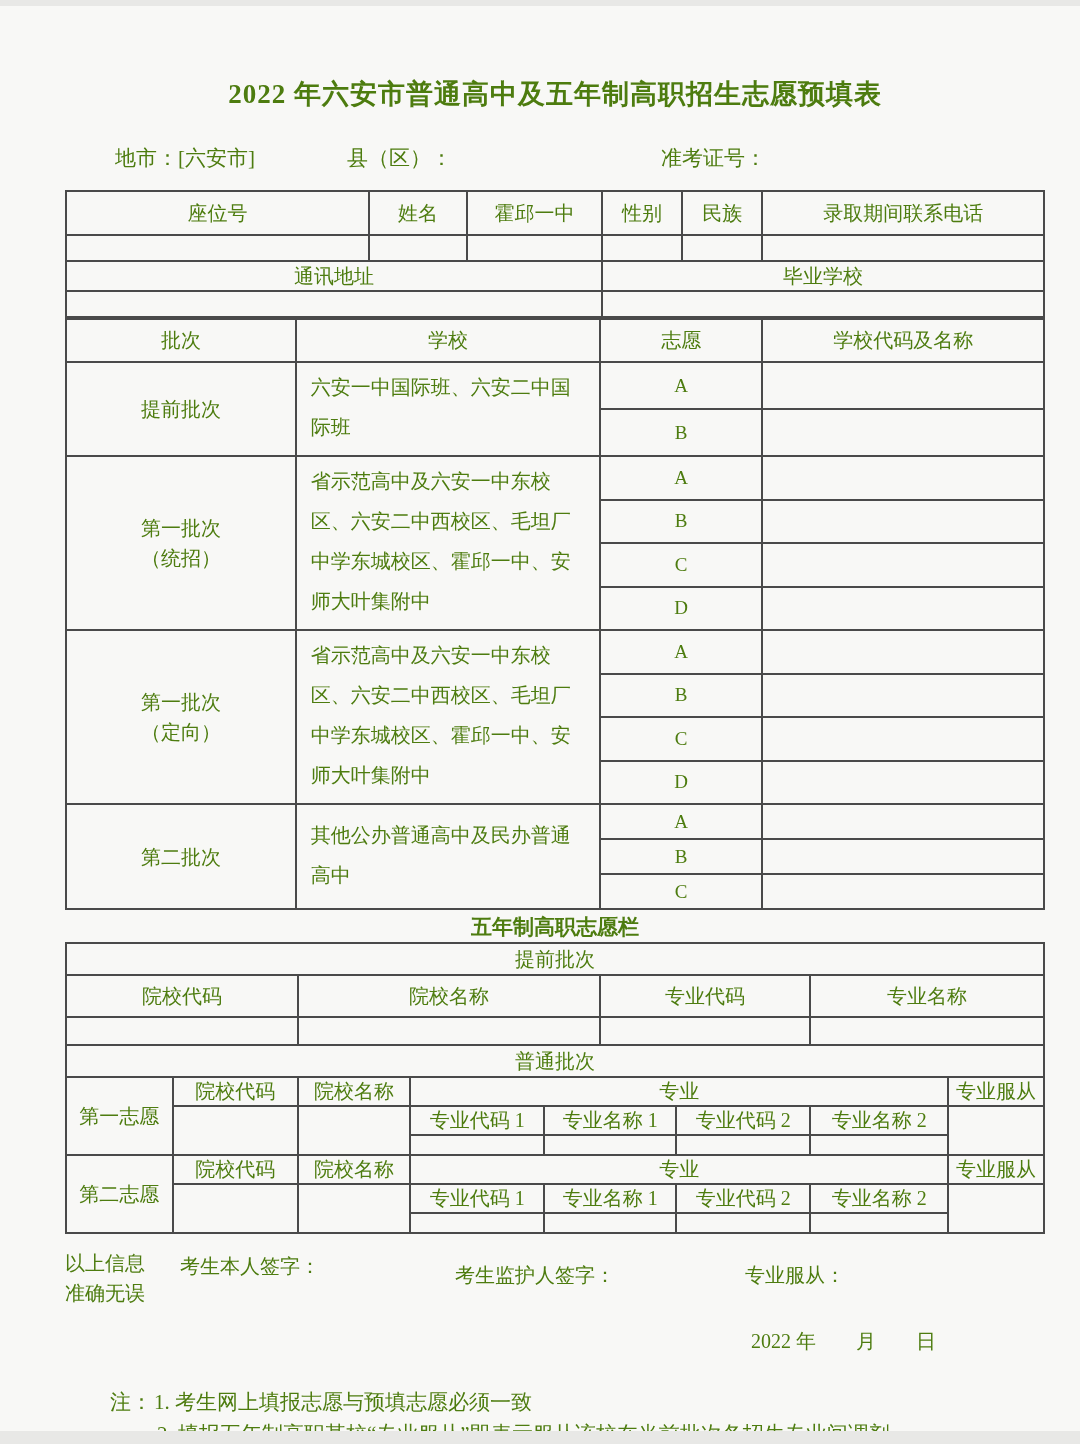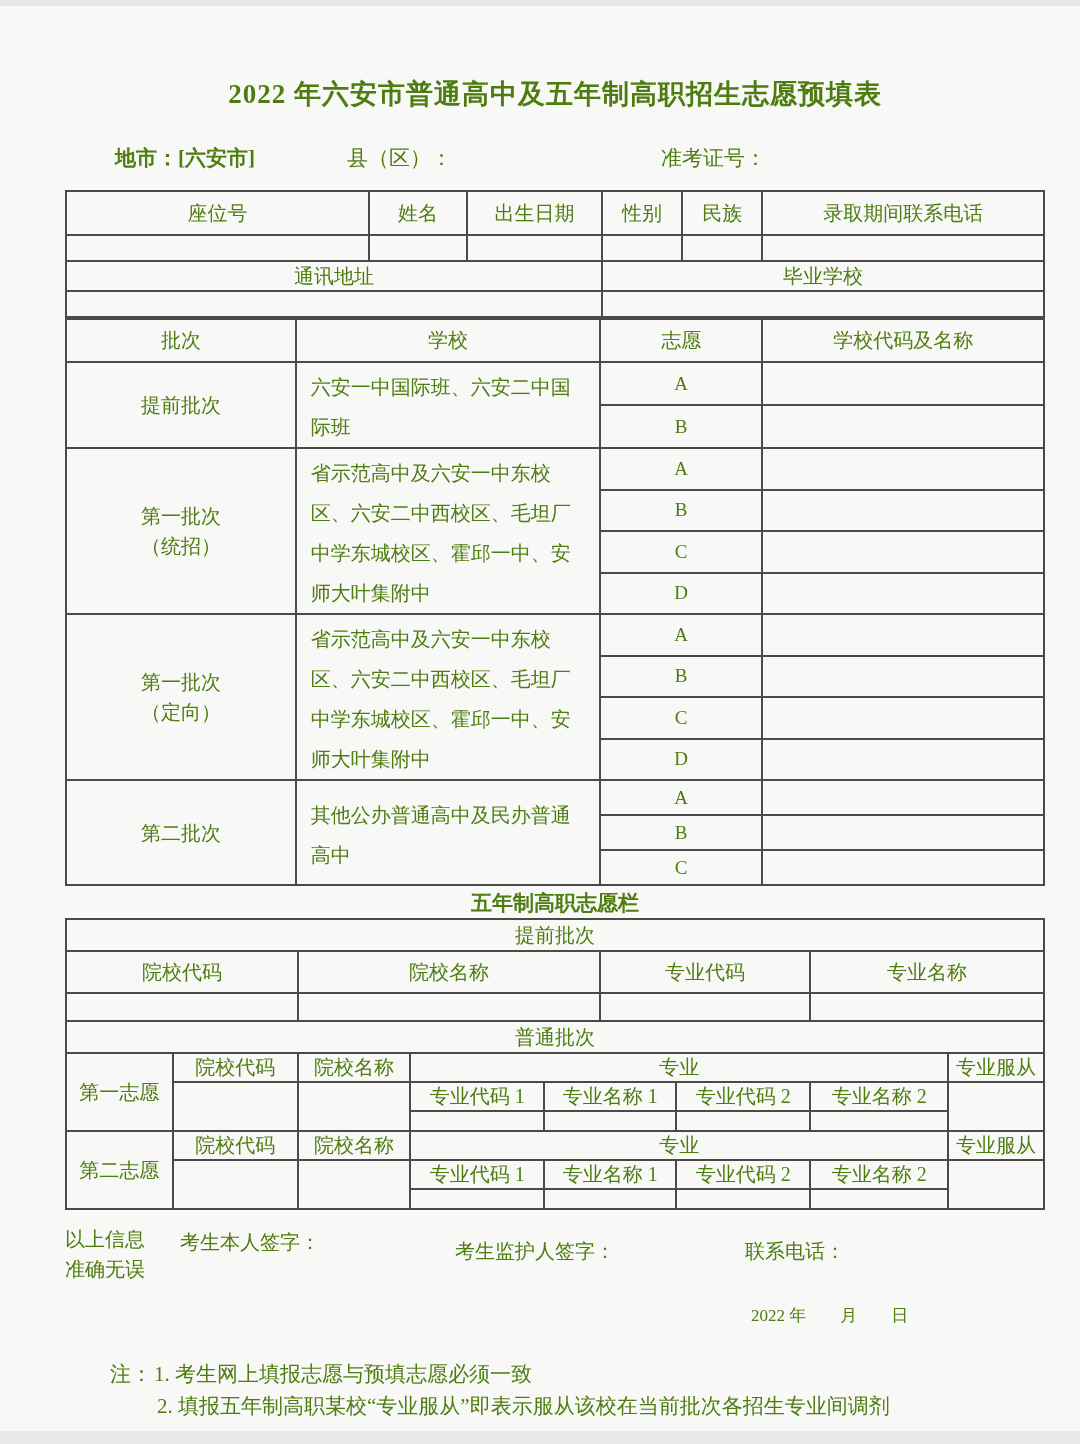--- a/index.html
+++ b/index.html
@@ -17,21 +17,21 @@
 
   .title {
     text-align: center;
     font-size: 27px; font-weight: bold;
     letter-spacing: 1px; line-height: 32px;
     margin-bottom: 34px;
   }
 
   .info-line { position: relative; height: 26px; font-size: 21px; margin-bottom: 20px; }
   .info-line span { position: absolute; top: 0; white-space: nowrap; }
-  .info-city   { left: 50px; font-weight: bold; }
+  .info-city   { left: 50px; }
   .info-county { left: 282px; }
   .info-examid { left: 596px; }
 
   table { width: 100%; border-collapse: collapse; table-layout: fixed; }
   td {
     border: 2px solid #4a4a4a;
     text-align: center; vertical-align: middle;
     font-size: 20px; padding: 0;
     overflow: hidden;
   }
@@ -39,36 +39,36 @@
   .h41 { height: 41px; } .h39 { height: 39px; } .h35 { height: 35px; }
   .h32 { height: 32px; } .h30 { height: 30px; } .h28 { height: 28px; }
   .h26 { height: 26px; } .h20 { height: 20px; }
 
   .section-heading {
     text-align: center; font-size: 21px; font-weight: bold;
     line-height: 26px; padding: 4px 0 2px 0;
   }
 
   .schools-cell {
-    text-align: left; padding: 4px 12px 0 14px;
+    text-align: left; padding: 4px 12px 8px 14px;
     line-height: 40px; font-size: 20px;
   }
   .batch-line { display: block; line-height: 30px; }
   .choice-cell { font-family: "Liberation Serif", "DejaVu Serif", serif; font-size: 19px; }
 
   .t3b { margin-top: -2px; }
   .band-cell { font-weight: normal; }
 
   .footer-row { position: relative; height: 62px; margin-top: 14px; font-size: 20px; }
   .footer-row .confirm { position: absolute; left: 0; top: 0; line-height: 30px; }
   .footer-row .sign-self { position: absolute; left: 115px; top: 5px; }
   .footer-row .sign-guardian { position: absolute; left: 390px; top: 14px; }
   .footer-row .phone { position: absolute; left: 680px; top: 14px; }
 
-  .date-line { margin-top: 18px; padding-left: 686px; font-size: 17px; white-space: nowrap; font-family: Liberation Serif, serif; }
+  .date-line { margin-top: 18px; padding-left: 686px; font-size: 20px; white-space: nowrap; font-family: Liberation Serif, serif; }
 
   .notes { margin-top: 32px; font-size: 21px; }
   .note-line1 { padding-left: 45px; line-height: 30px; }
   .note-line1 .note-label { margin-right: 2px; }
   .note-line2 { padding-left: 92px; line-height: 30px; margin-top: 2px; }
 </style>
 </head>
 <body>
 
 <div class="page">
@@ -88,21 +88,21 @@
           <col style="width:10%">
           <col style="width:13.8%">
         <col style="width:8.2%">
           <col style="width:8.2%">
           <col style="width:28.8%">
       </colgroup>
       <tbody>
           <tr class="h44">
         <td>座位号</td>
         <td>姓名</td>
-        <td>出生日期</td>
+        <td>霍邱一中</td>
         <td>性别</td>
         <td>民族</td>
         <td>录取期间联系电话</td>
       </tr>
       <tr class="h26">
         <td></td>
         <td></td>
         <td></td>
         <td></td>
         <td></td>
@@ -305,21 +305,21 @@
     </tbody>
       </table>
 
     <div class="footer-row">
       <div class="confirm">
         <div>以上信息</div>
         <div>准确无误</div>
       </div>
       <span class="sign-self">考生本人签字：</span>
       <span class="sign-guardian">考生监护人签字：</span>
-      <span class="phone">联系电话：</span>
+      <span class="phone">专业服从：</span>
     </div>
 
     <div class="date-line">2022 年　　月　　日</div>
 
     <div class="notes">
       <div class="note-line1">
         <span class="note-label">注：</span><span>1. 考生网上填报志愿与预填志愿必须一致</span>
       </div>
       <div class="note-line2">2. 填报五年制高职某校“专业服从”即表示服从该校在当前批次各招生专业间调剂</div>
     </div>

